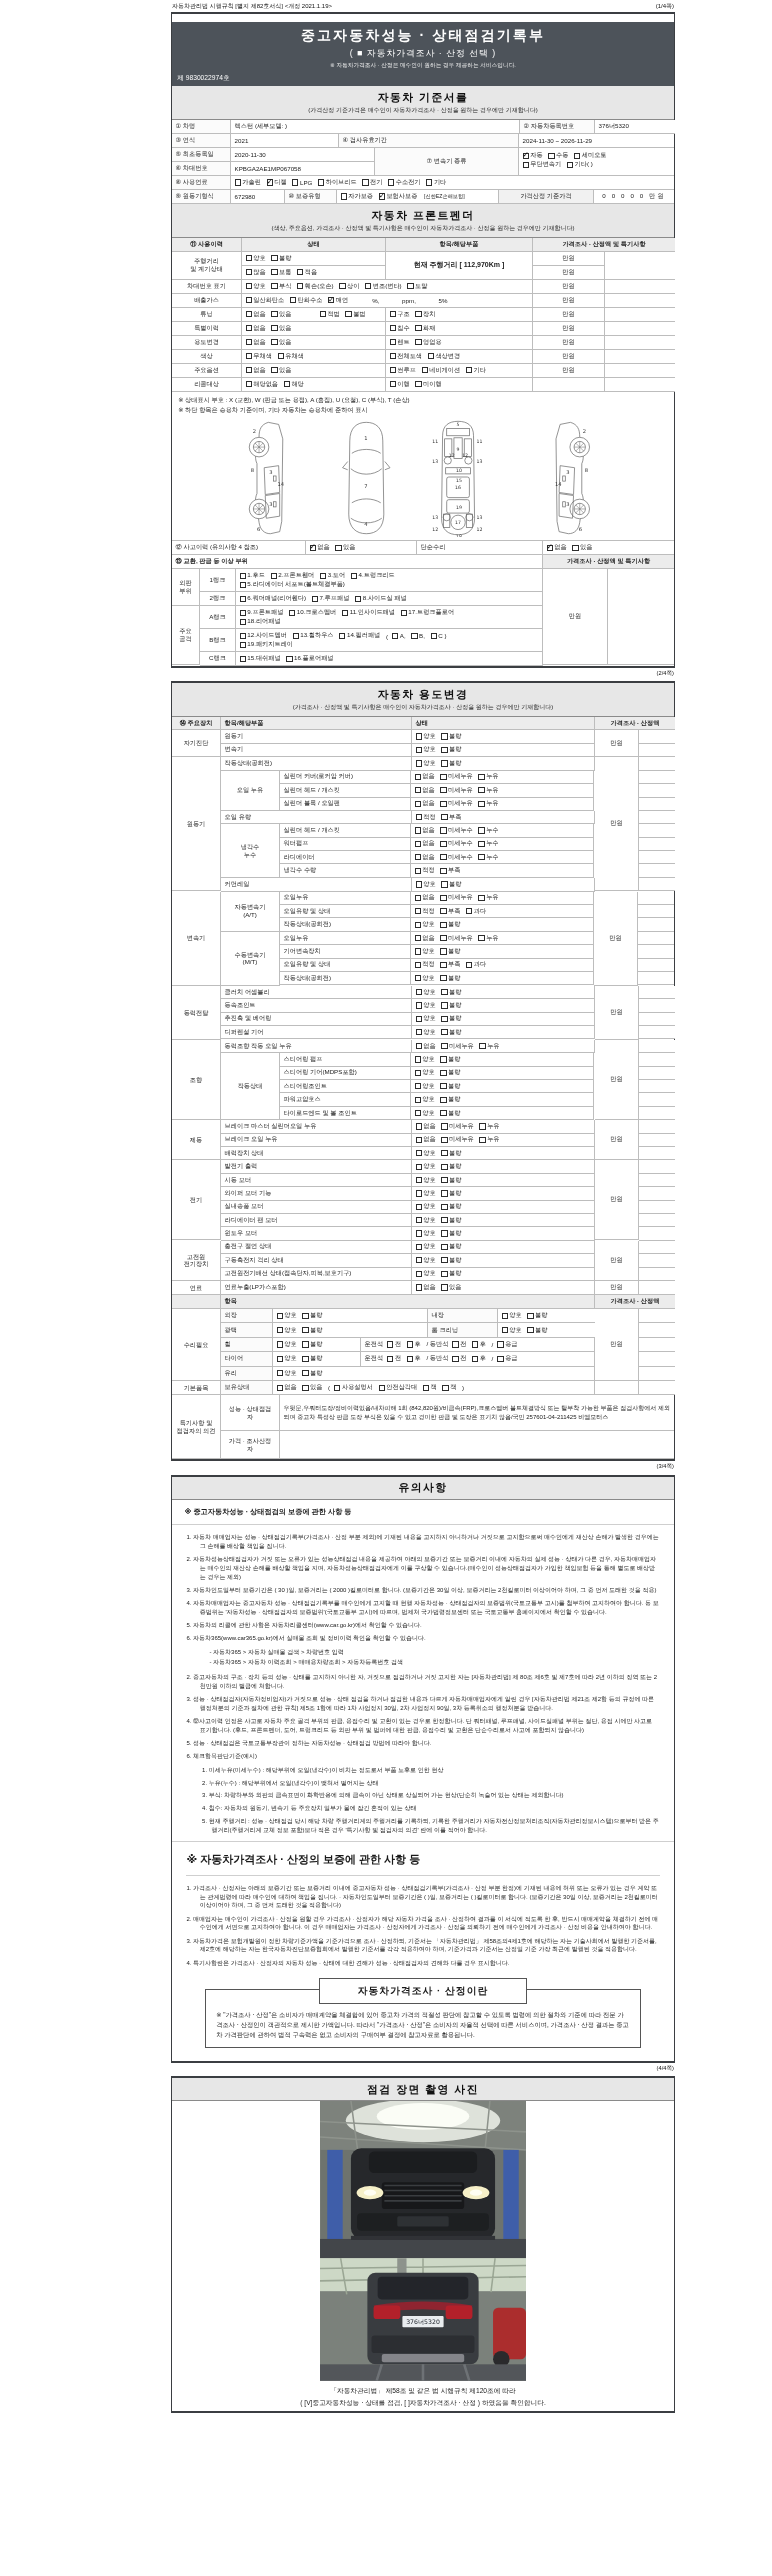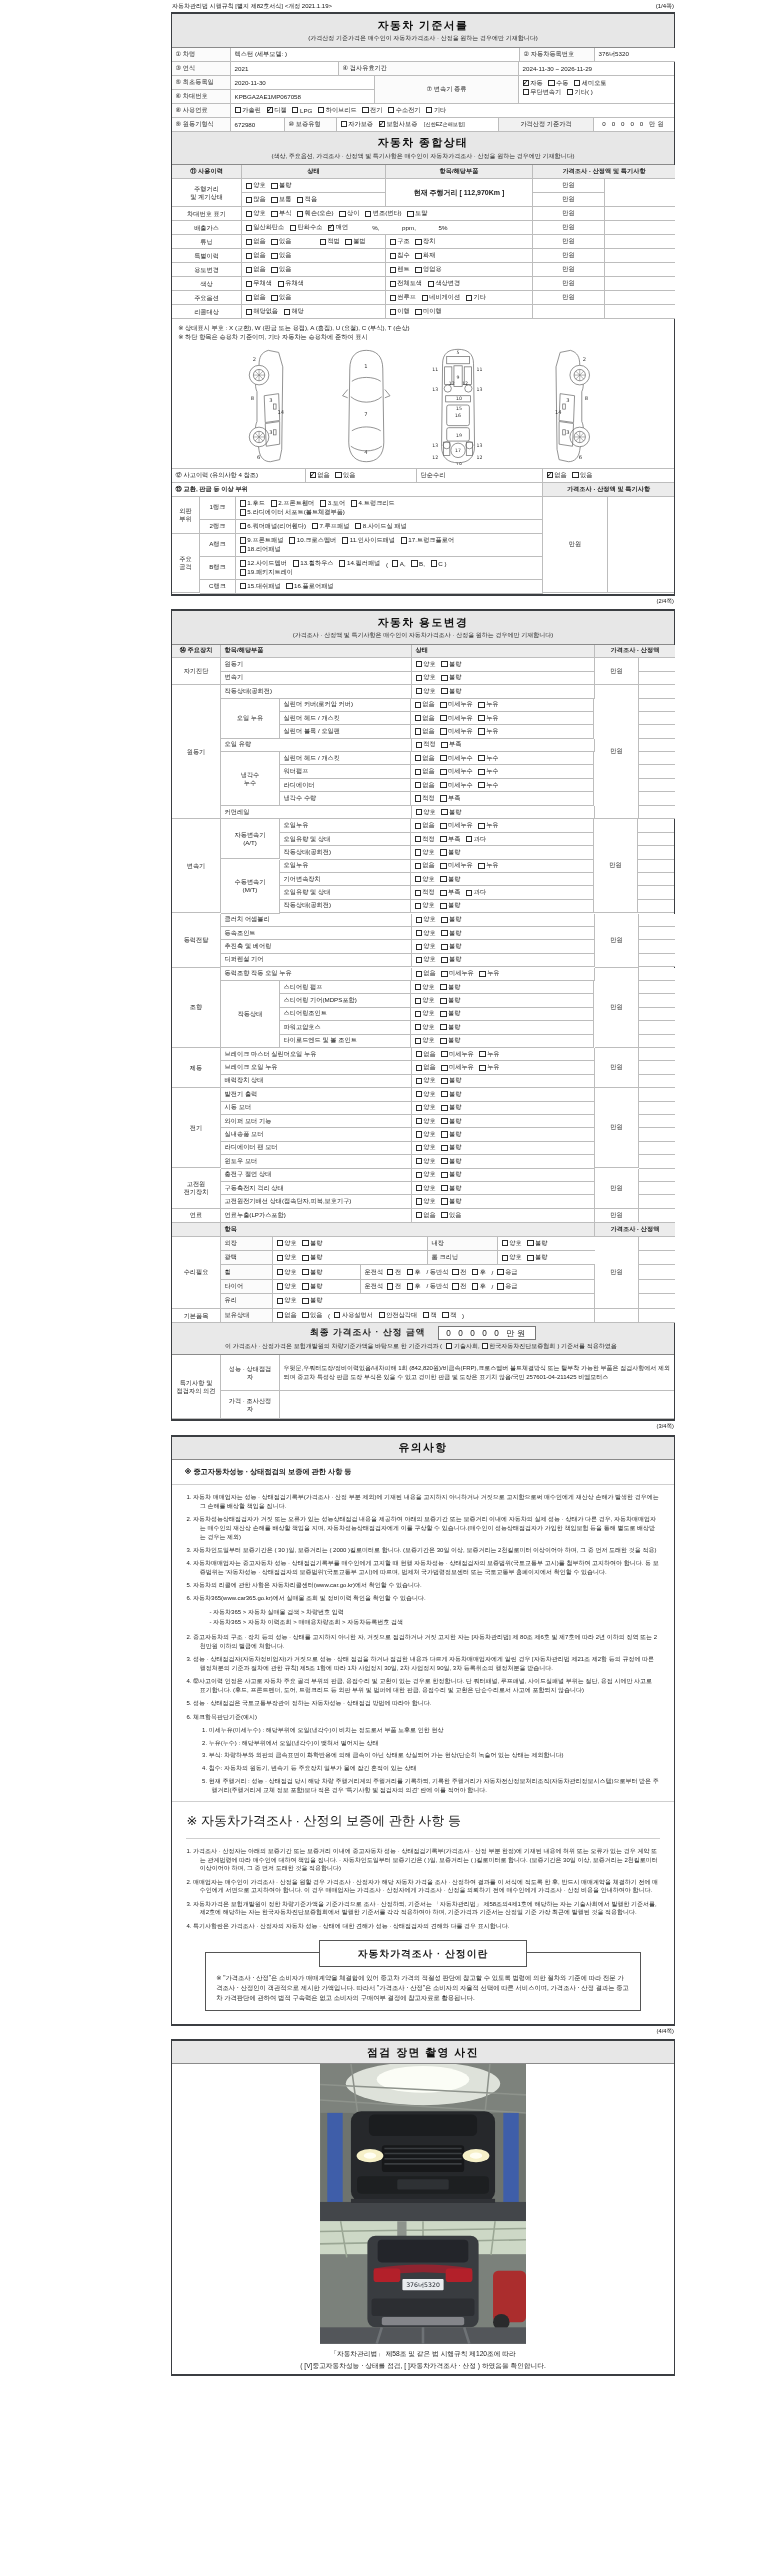--- a/index.html
+++ b/index.html
@@ -58,21 +58,21 @@
   .finalnote{font-size:6px;margin-top:2.6px;display:flex;justify-content:center;align-items:center;}
   .finalnote .ck{margin-right:2.1px;}
   .optext{font-size:6px;line-height:1.55;}
   
   .nhdr{font-size:7.2px;font-weight:bold;padding:7.2px 12.4px;border-bottom:0.5px solid #cfcfcf;}
   .nbody{padding:8.2px 14.4px 5.2px;font-size:6px;line-height:1.45;}
   .nlist div{padding-left:13.4px;text-indent:-13.4px;margin-bottom:4.6px;}
   .nsub div{padding-left:23px;margin-bottom:1.5px;}
   .nsub2 div{padding-left:25px;text-indent:-9.3px;margin-bottom:4.1px;}
   .nsplit{border-top:0.5px solid #cfcfcf;margin:7.2px -14.4px;}
-  .nhdr2{font-size:13px;font-weight:normal;margin:7.2px 0 8.2px;padding:2.1px 0 7.2px;border-bottom:0.5px solid #cfcfcf;}
+  .nhdr2{font-size:11px;font-weight:bold;margin:7.2px 0 8.2px;padding:2.1px 0 7.2px;border-bottom:0.5px solid #cfcfcf;}
   .nbox{border:0.5px solid #555;margin:21.6px 18.5px 8.2px;padding:7.2px 10.3px 6.2px;position:relative;}
   .nboxtitle{border:0.5px solid #555;background:#fff;width:206px;margin:-19.6px auto 6.2px;text-align:center;
              font-size:9.8px;font-weight:bold;padding:5.2px 0;letter-spacing:1px;}
   .nboxp{font-size:6.3px;line-height:1.6;}
   
   .photo{display:flex;justify-content:center;background:#fff;}
   .signblk{background:#ededed;border-top:1px solid #555;border-bottom:1px solid #555;position:relative;
            height:41px;margin-top:2.1px;}
   .stitle{text-align:center;font-size:8.2px;font-weight:bold;padding-top:5.2px;}
   .fee{position:absolute;right:28px;top:20.6px;color:#3340c0;font-size:9.3px;font-weight:bold;letter-spacing:0.5px;}
@@ -83,20 +83,29 @@
 <body>
 
 <div class="doc">
 
   <div class="toprow">
     <span>자동차관리법 시행규칙 [별지 제82호서식] &lt;개정 2021.1.19&gt;</span>
     <span>(1/4쪽)</span>
   </div>
 
   <div class="pagebox">
+    <div class="hdrblk">
+      <div class="wstripe"></div>
+      <div class="hc">
+        <h1>중고자동차성능 · 상태점검기록부</h1>
+        <div class="hsel">( ■ 자동차가격조사 · 산정 선택 )</div>
+        <div class="hnote">※ 자동차가격조사 · 산정은 매수인이 원하는 경우 제공하는 서비스입니다.</div>
+      </div>
+      <div class="docno">제 9830022974호</div>
+    </div>
 
     <div class="band">
       <h2>자동차 기준서를</h2>
       <p>(가격산정 기준가격은 매수인이 자동차가격조사 · 산정을 원하는 경우에만 기재합니다)</p>
     </div>
 
     <div class="tbl">
       <div class="fr">
         <div class="cell lab" style="width:59px">① 차명</div>
         <div class="cell" style="width:289px">렉스턴 (세부모델: )</div>
@@ -185,21 +194,21 @@
               <em>보험사보증</em>
             </span>
             <span class="xt sm">[신한EZ손해보험]</span>
           </div>
         <div class="cell lab2 cc" style="width:95px">가격산정 기준가격</div>
         <div class="cell last cc amt" style="width:80px">0 0 0 0 0 만원</div>
       </div>
     </div>
 
     <div class="band">
-      <h2>자동차 종합상태</h2>
+      <h2>자동차 프론트펜더</h2>
       <p>(색상, 주요옵션, 가격조사 · 산정액 및 특기사항은 매수인이 자동차가격조사 · 산정을 원하는 경우에만 기재합니다)</p>
     </div>
 
     <div class="tbl">
       <div class="fr hdr">
         <div class="cell cc" style="width:70px">⑪ 사용이력</div>
         <div class="cell cc" style="width:144px">상태</div>
         <div class="cell cc" style="width:147px">항목/해당부품</div>
         <div class="cell last cc" style="width:142px">가격조사 · 산정액 및 특기사항</div>
       </div>
@@ -1657,35 +1666,20 @@
               <i class="bx"></i>
               <em>잭</em>
             </span>
             <span class="xt">)</span>
           </div>
         <div class="cell" style="width:44px;height:14.4px"></div>
         <div class="cell last" style="width:36px;height:14.4px"></div>
       </div>
     </div>
 
-    <div class="finalwrap">
-      <span class="fl">최종 가격조사 · 산정 금액</span><span class="fa">0 0 0 0 0 만원</span>
-      <div class="finalnote">
-          <span class="xt">이 가격조사 · 산정가격은 보험개발원의 차량기준가액을 바탕으로 한 기준가격과 (</span>
-          <span class="ck">
-            <i class="bx"></i>
-            <em>기술사회,</em>
-          </span>
-          <span class="ck">
-            <i class="bx"></i>
-            <em>한국자동차진단보증협회</em>
-          </span>
-          <span class="xt">) 기준서를 적용하였음</span>
-        </div>
-    </div>
 
     <div class="tbl">
       <div class="fr">
         <div class="cell vlab" style="width:49px;height:64px">특기사항 및
 점검자의 의견</div>
         <div class="stk" style="width:453px">
           <div class="fr">
             <div class="cell vlab" style="width:59px;height:36px">성능 · 상태점검
 자</div>
             <div class="cell last optext" style="width:394px;height:36px">우뒷문,우쿼터도장/정비이력있음/내차피해 1회 (842,820원)/비금속(FRP),크로스멤버 볼트체결방식 또는 탈부착 가능한 부품은 점검사항에서 제외되며 중고차 특성상 판금 도장 부식은 있을 수 있고 경미한 판금 및 도장은 표기치 않음/국민 257601-04-211425 비엠모터스</div>

